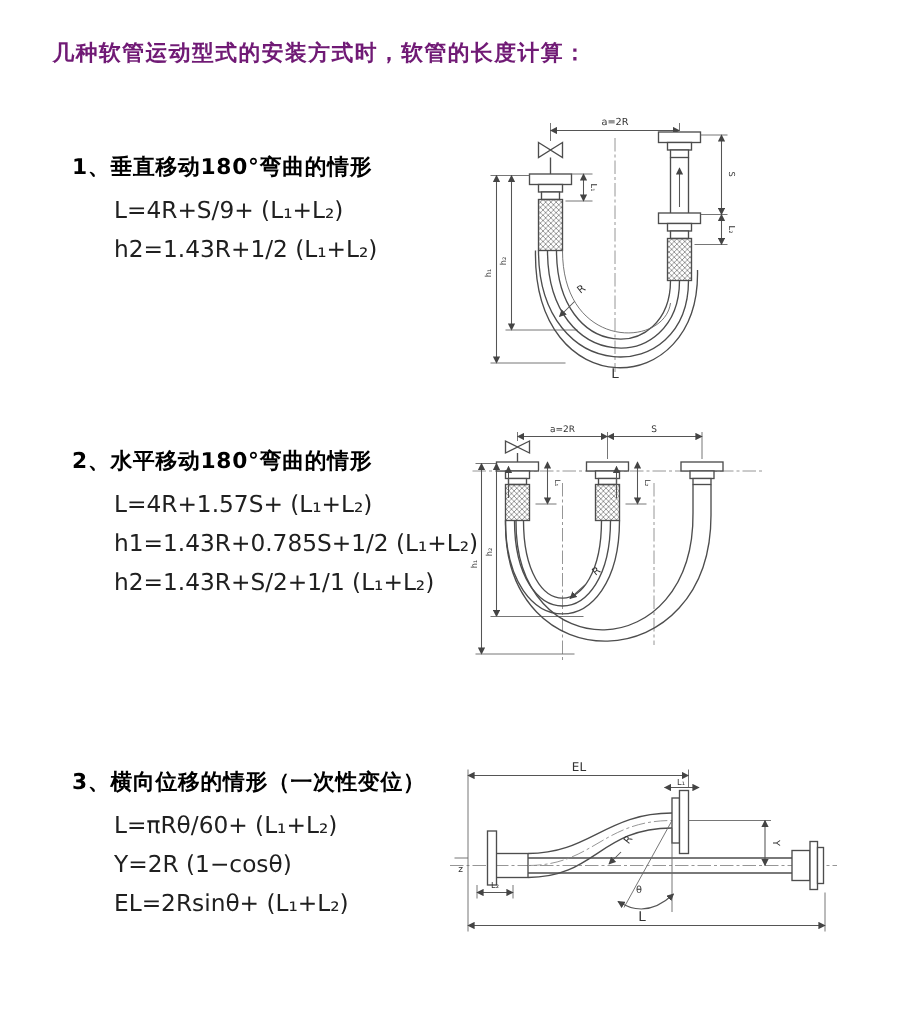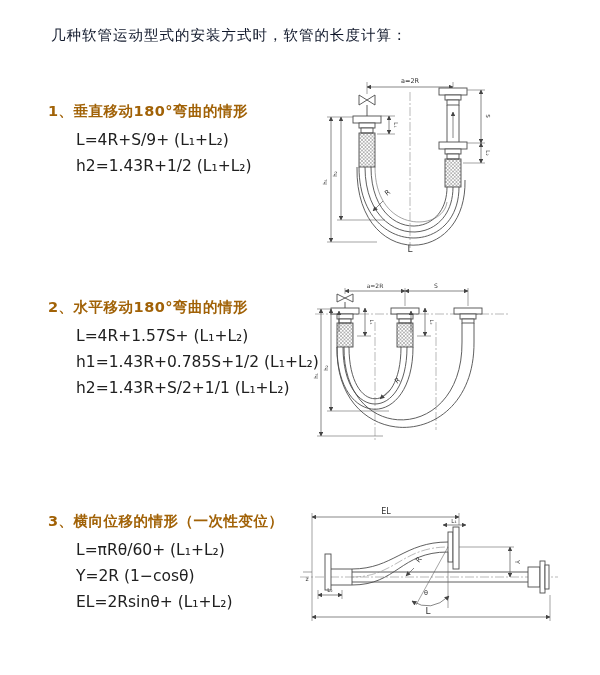--- a/index.html
+++ b/index.html
@@ -1,20 +1,20 @@
 <!DOCTYPE html>
 <html><head>
 <meta charset="utf-8">
 <style>
   html,body{margin:0;padding:0;background:#ffffff;}
   #page{position:relative;width:600px;height:675px;background:#ffffff;overflow:hidden;
         font-family:"DejaVu Sans","Liberation Sans",sans-serif;color:#1c1c1c;}
-  .title{position:absolute;left:35px;top:26px;font-size:14.5px;font-weight:normal;letter-spacing:1px;color:#0f172a;margin-left:16px;}
+  .title{position:absolute;left:35px;top:26px;font-size:14.5px;font-weight:bold;letter-spacing:1px;color:#701a75;}
   .section{position:absolute;left:48px;width:290px;}
-  .sec-heading{font-size:14.5px;font-weight:bold;letter-spacing:0.5px;color:#a16207;margin:0 0 6px 0;}
+  .sec-heading{font-size:14.5px;font-weight:bold;letter-spacing:0.5px;color:#000000;margin:0 0 6px 0;}
   .formulas{margin:0;padding:0 0 0 28px;list-style:none;}
   .formulas li{font-size:15.5px;line-height:26px;color:#202020;white-space:nowrap;}
   #sec1{top:102px;}
   #sec2{top:298px;}
   #sec3{top:512px;}
   .diagram{position:absolute;}
   #dia1{left:313px;top:70px;width:250px;height:185px;}
   #dia2{left:313px;top:280px;width:200px;height:180px;}
   #dia3{left:298px;top:505px;width:292px;height:135px;}
   svg{display:block;}

